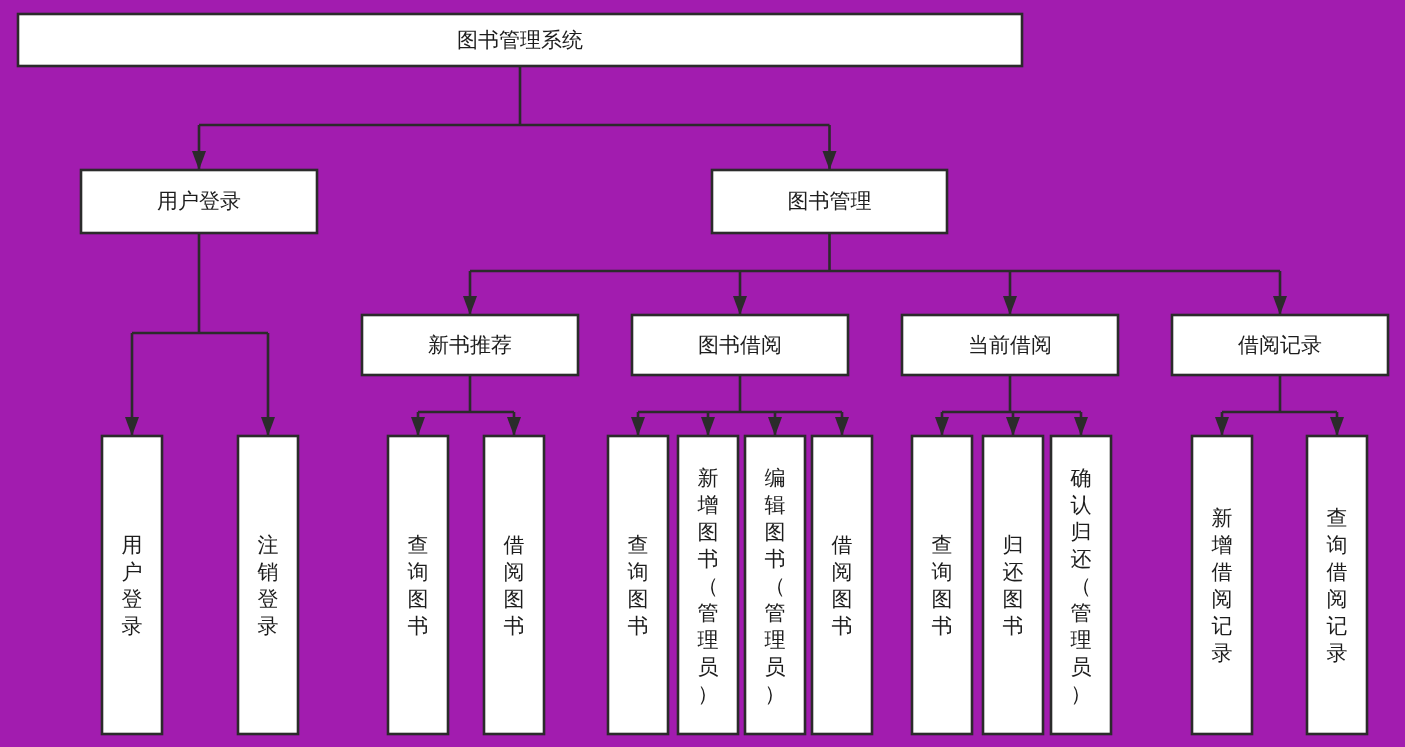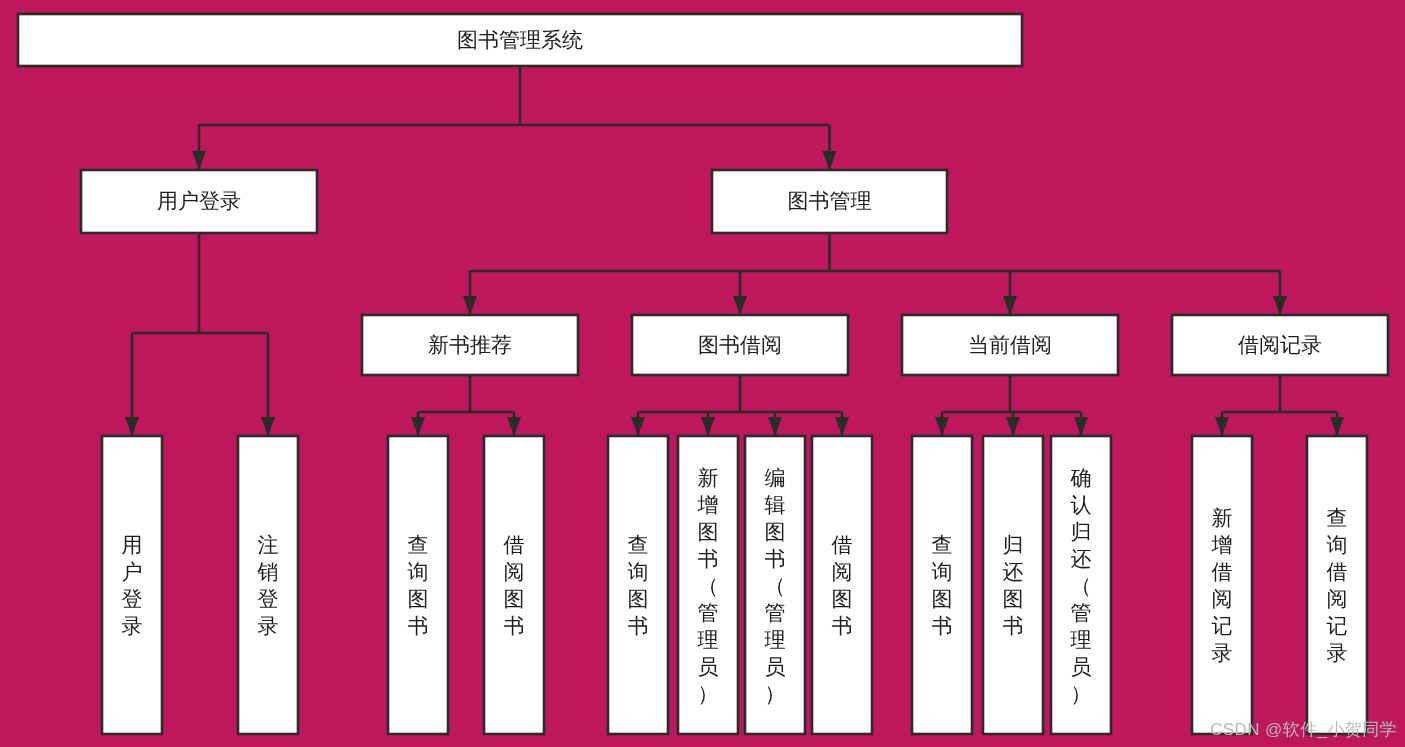--- a/index.html
+++ b/index.html
@@ -8,21 +8,21 @@
     padding: 0;
     background: #ffffff;
   }
   body {
     font-family: "Liberation Sans", "DejaVu Sans", sans-serif;
   }
   #diagram-root {
     position: relative;
     width: 1405px;
     height: 747px;
-    background: #be185d;
+    background: #a21caf;
     overflow: hidden;
   }
   svg#tree-svg {
     position: absolute;
     left: 0;
     top: 0;
     width: 1405px;
     height: 747px;
     display: block;
   }
@@ -201,14 +201,13 @@
         <g>
           <rect x="1192" y="436" width="60" height="298" class="node-box" rx="0"></rect>
           <text x="1222" class="node-label-v"><tspan x="1222" y="525.06">新</tspan><tspan x="1222" y="552.06">增</tspan><tspan x="1222" y="579.06">借</tspan><tspan x="1222" y="606.06">阅</tspan><tspan x="1222" y="633.06">记</tspan><tspan x="1222" y="660.06">录</tspan></text>
         </g>
         <g>
           <rect x="1307" y="436" width="60" height="298" class="node-box" rx="0"></rect>
           <text x="1337" class="node-label-v"><tspan x="1337" y="525.06">查</tspan><tspan x="1337" y="552.06">询</tspan><tspan x="1337" y="579.06">借</tspan><tspan x="1337" y="606.06">阅</tspan><tspan x="1337" y="633.06">记</tspan><tspan x="1337" y="660.06">录</tspan></text>
         </g>
       </g>
   </svg>
-  <div class="watermark">CSDN @软件_小贺同学</div>
 </div>
 
 </body></html>

